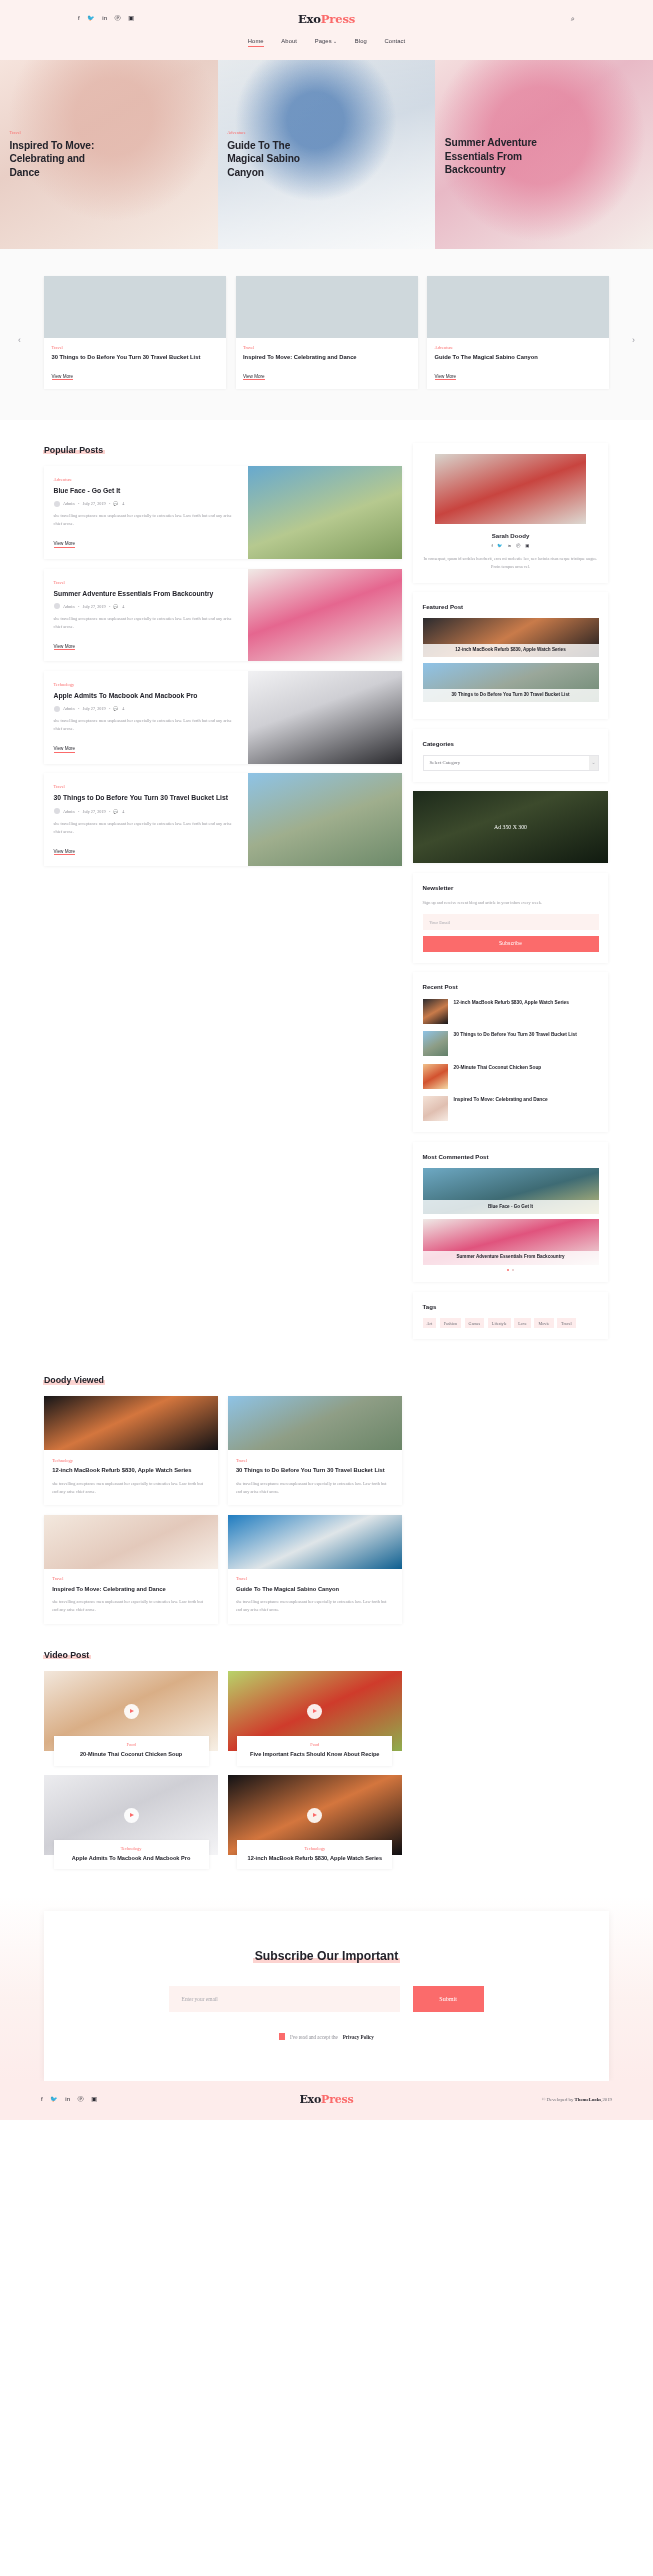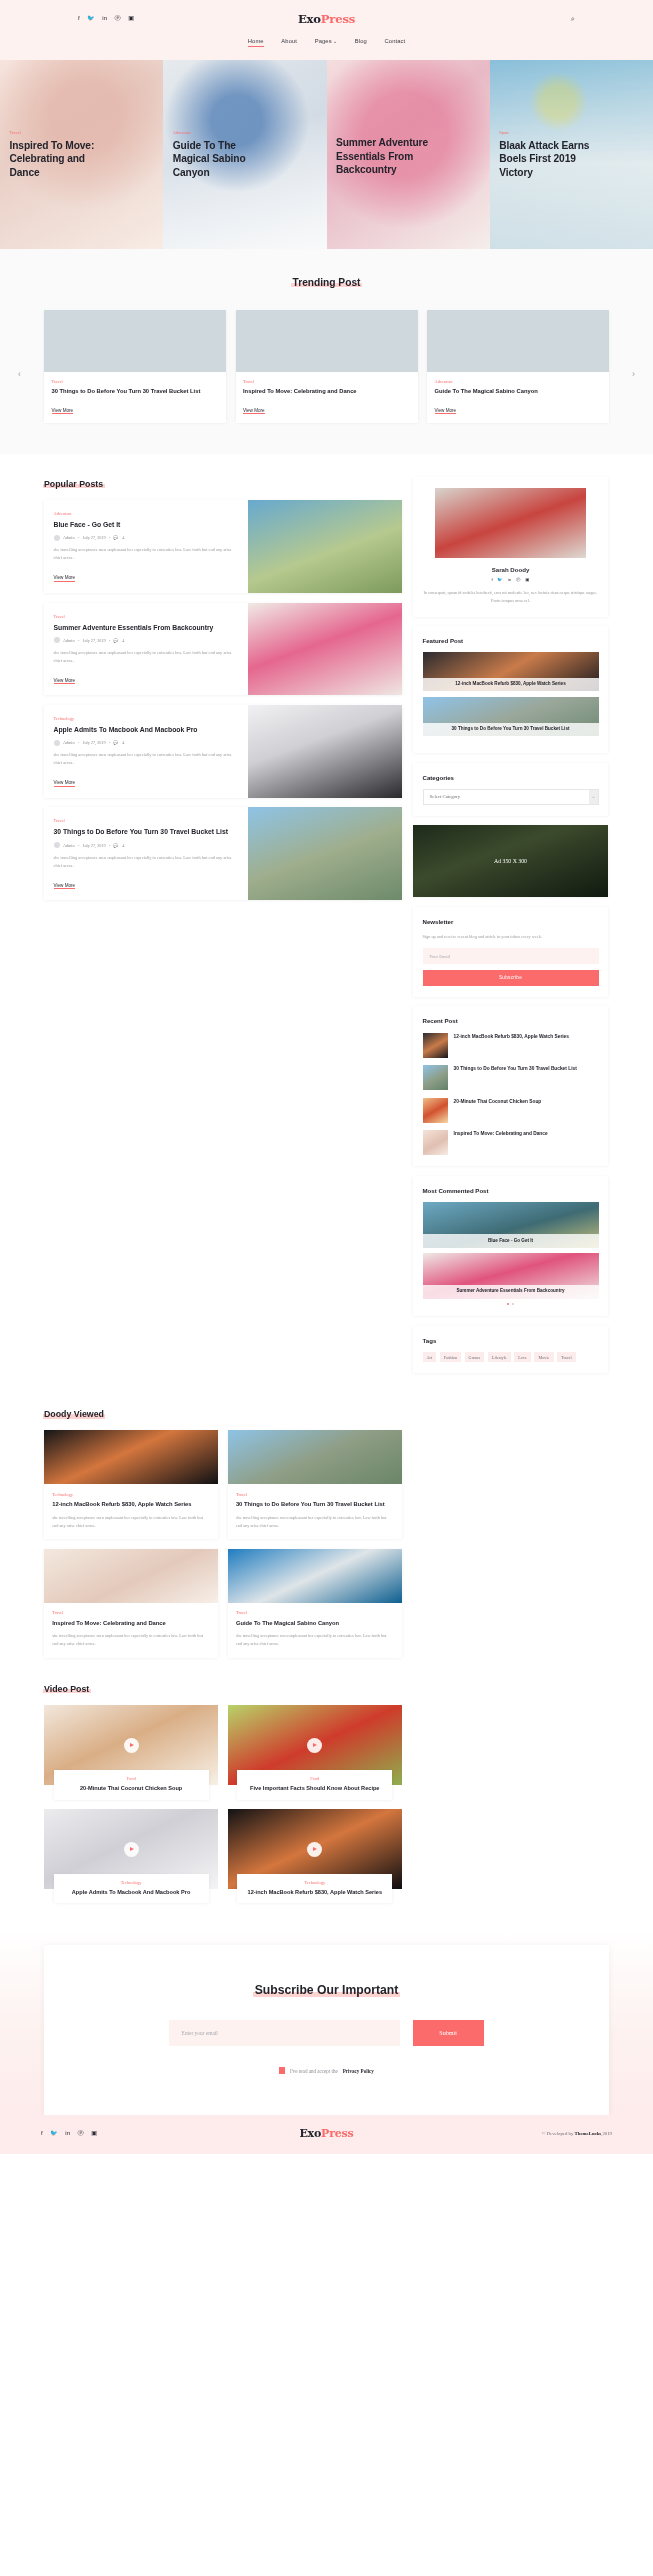--- a/index.html
+++ b/index.html
@@ -193,31 +193,24 @@
     <h2>Inspired To Move: Celebrating and Dance</h2>
   </div>
   <div class="hslide hs2">
     <div class="cat">Adventure</div>
     <h2>Guide To The Magical Sabino Canyon</h2>
   </div>
   <div class="hslide hs3">
     <div class="cat"></div>
     <h2>Summer Adventure Essentials From Backcountry</h2>
   </div>
-  <div class="hslide hs4">
-    <div class="cat">Sport</div>
-    <h2>Blaak Attack Earns Boels First 2019 Victory</h2>
-  </div>
 </div>
 
 <div class="trend">
   <div class="wrap">
-    <div class="trend-head">
-      <div class="sec-title hl"><span>Trending Post</span></div>
-    </div>
     <div class="trend-row">
       <div class="arw l">‹</div>
       <div class="tcard">
         <div class="img ti1"></div>
         <div class="body">
           <div class="cat">Travel</div>
           <h3>30 Things to Do Before You Turn 30 Travel Bucket List</h3>
           <a class="vm">View More</a>
         </div>
       </div>

